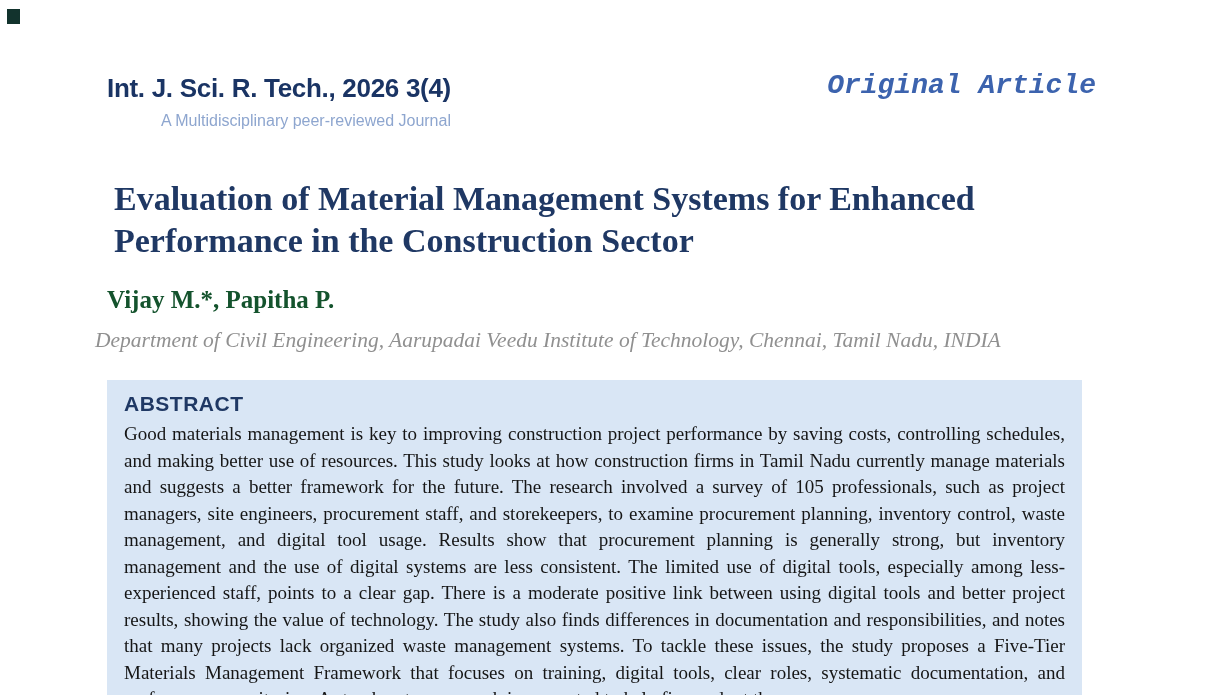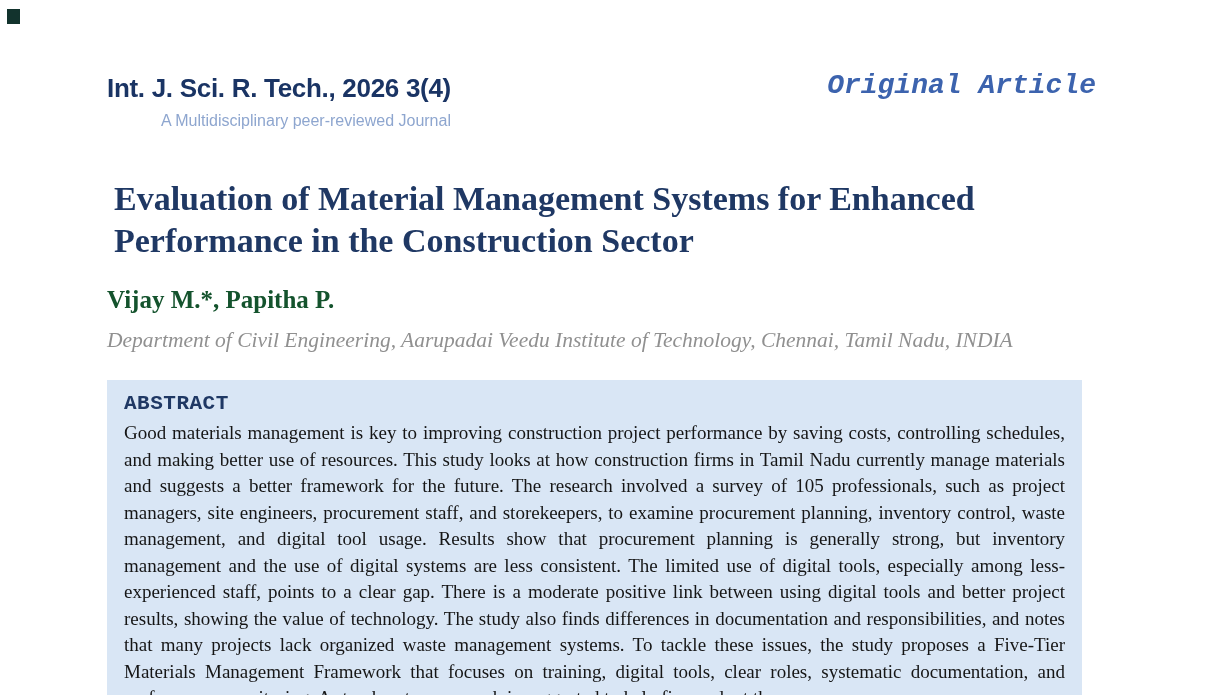--- a/index.html
+++ b/index.html
@@ -67,39 +67,39 @@
     left: 107px;
     top: 286px;
     font-family: "Liberation Serif", serif;
     font-weight: 700;
     font-size: 25px;
     color: #14532d;
   }
 
   .paper-affiliation {
     position: absolute;
-    left: 107px;
+    left: 95px;
     top: 328px;
     font-family: "Liberation Serif", serif;
     font-style: italic;
     font-size: 21.5px;
     color: #909090;
   }
 
   .abstract-box {
     position: absolute;
     left: 107px;
     top: 380px;
     width: 975px;
     height: 380px; 
     background: #d9e6f5;
     padding: 12px 17px 0 17px;
   }
   .abstract-heading {
-    font-family: Liberation Mono, monospace;
+    font-family: Liberation Sans, sans-serif;
     font-weight: 700;
     font-size: 21px;
     letter-spacing: 0.5px;
     color: #1f3864;
   }
   .abstract-body {
     margin-top: 5px;
     font-family: "Liberation Serif", serif;
     font-size: 19px;
     line-height: 26.5px;

